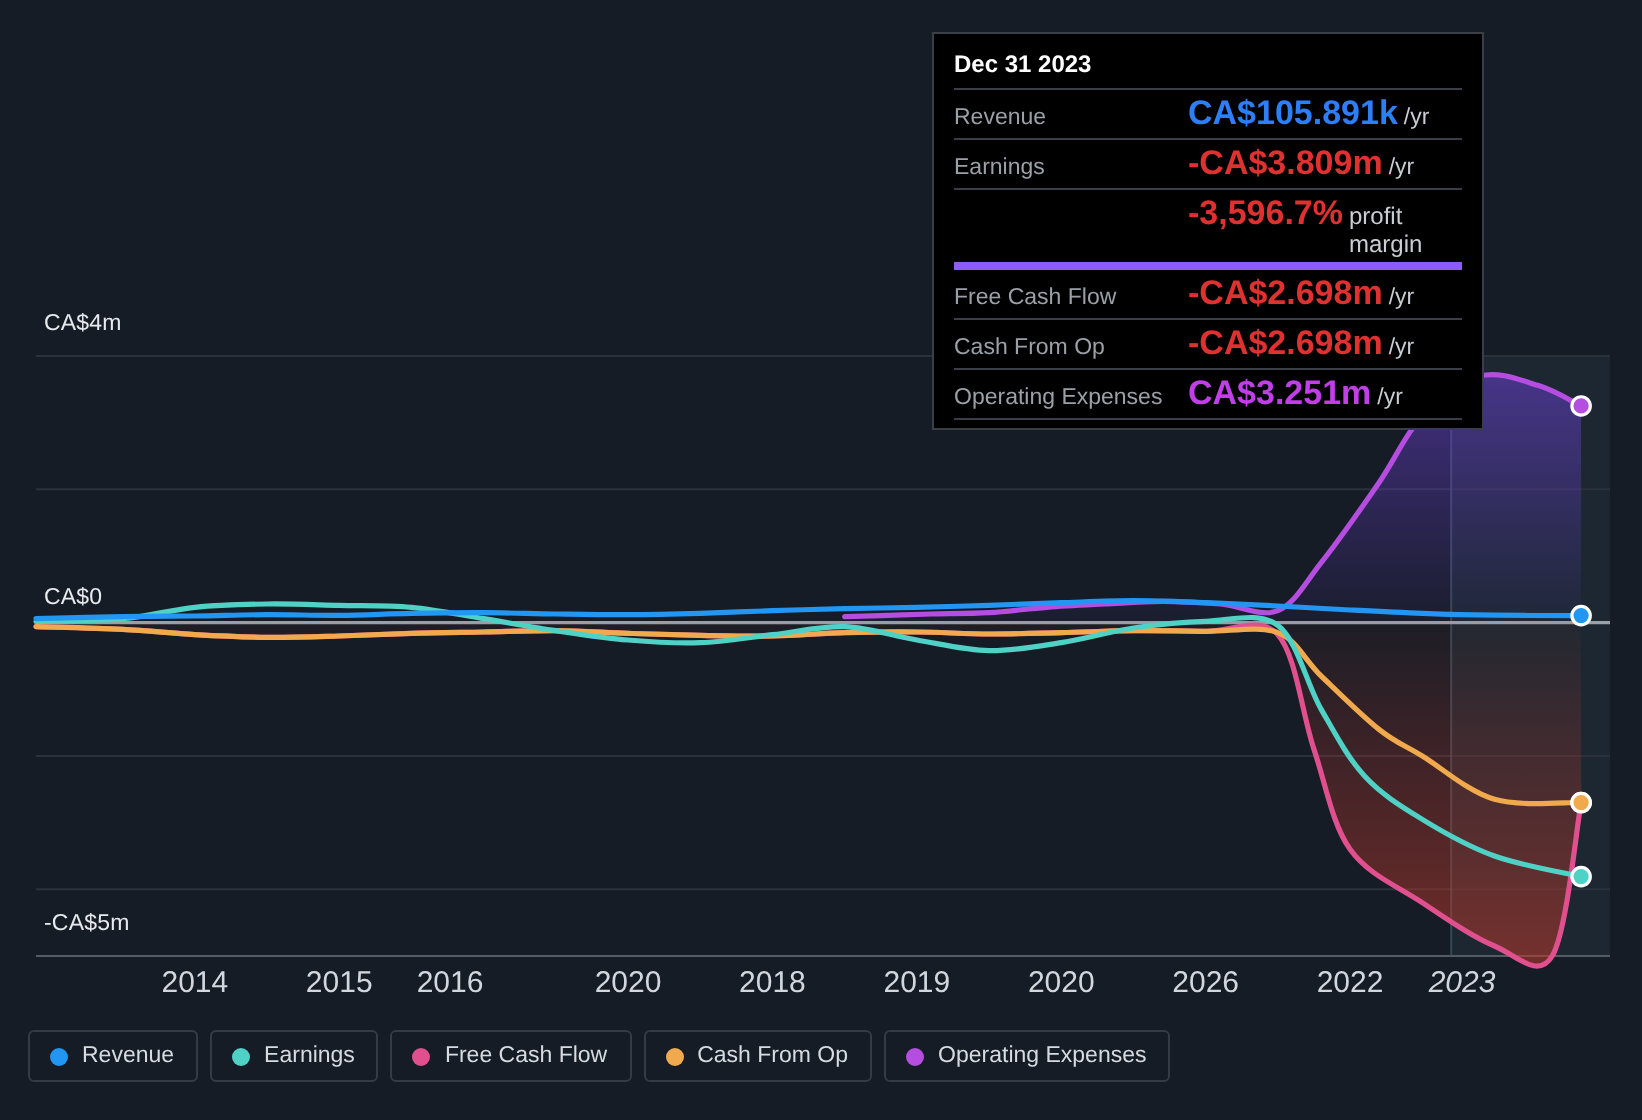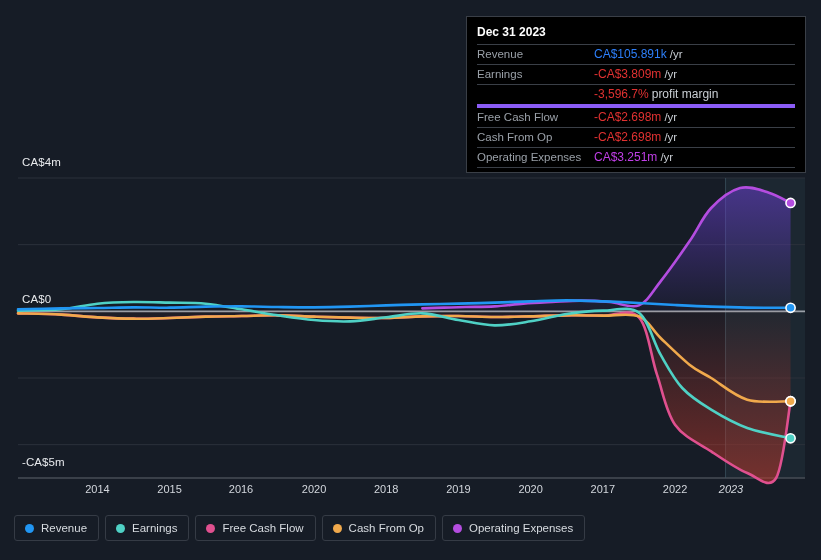--- a/index.html
+++ b/index.html
@@ -15,45 +15,45 @@
   
   .plot-wrap{position:absolute;left:0;top:0;width:821px;height:500px;}
   .plot-svg{position:absolute;left:0;top:0;}
 
   
   .ylabel{
     position:absolute;color:#e8eaed;font-size:11.5px;letter-spacing:.1px;
     white-space:nowrap;
   }
   .xlabel{
-    position:absolute;color:#d3d7dd;font-size:11px;
+    position:absolute;color:#d3d7dd;font-size:15px;
     transform:translateX(-50%);white-space:nowrap;
   }
 
   
   .tooltip{
-    position:absolute;left:466px;top:16px;width:340px;
+    position:absolute;left:466px;top:16px;width:276px;
     background:#000000;border:1px solid #3a3f47;
     box-sizing:border-box;padding:6px 10px 4px 10px;
   }
   .tt-date{
     color:#ffffff;font-size:12px;font-weight:bold;
     padding:2px 0 5px 0;border-bottom:1px solid #3a3f47;
   }
   .tt-row{
     display:flex;align-items:baseline;
     border-bottom:1px solid #3a3f47;
     padding:2px 0 2px 0;min-height:15px;
   }
   .tt-row.sub{border-bottom:4px solid #8b5cf6;}
   .tt-label{
     color:#9aa0a8;font-size:11.5px;width:117px;flex:0 0 117px;
     white-space:nowrap;
   }
-  .tt-val{font-size:12px;font-weight:normal;white-space:nowrap;}
+  .tt-val{font-size:17px;font-weight:bold;white-space:nowrap;}
   .tt-unit{color:#c9ced4;font-size:11.5px;font-weight:normal;margin-left:3px;}
   .tt-sub-txt{color:#c9ced4;font-size:12px;font-weight:normal;margin-left:3px;}
 
   
   .legend{
     position:absolute;left:14px;top:515px;display:flex;gap:6px;
   }
   .legend-item{
     display:flex;align-items:center;gap:7px;
     border:1px solid #353b45;border-radius:3px;
@@ -104,26 +104,26 @@
         <circle cx="790.5596330275195" cy="307.8036333333333" r="4.6" fill="#2196f3" stroke="#ffffff" stroke-width="1.6"></circle>
       </svg>
     <div id="y-labels">
         <div class="ylabel" style="left: 22px; top: 156px;">CA$4m</div>
         <div class="ylabel" style="left: 22px; top: 293.333px;">CA$0</div>
         <div class="ylabel" style="left: 22px; top: 456px;">-CA$5m</div>
       </div>
     <div id="x-labels">
         <div class="xlabel" style="left: 97.422px; top: 483px;">2014</div>
         <div class="xlabel" style="left: 169.624px; top: 483px;">2015</div>
-        <div class="xlabel" style="left: 241px; top: 483px;">2016</div>
+        <div class="xlabel" style="left: 225px; top: 483px;">2016</div>
         <div class="xlabel" style="left: 314.028px; top: 483px;">2020</div>
         <div class="xlabel" style="left: 386.229px; top: 483px;">2018</div>
         <div class="xlabel" style="left: 458.431px; top: 483px;">2019</div>
         <div class="xlabel" style="left: 530.633px; top: 483px;">2020</div>
-        <div class="xlabel" style="left: 602.835px; top: 483px;">2017</div>
+        <div class="xlabel" style="left: 602.835px; top: 483px;">2026</div>
         <div class="xlabel" style="left: 675.037px; top: 483px;">2022</div>
         <div class="xlabel" style="left: 731px; top: 483px; font-style: italic;">2023</div>
       </div>
   </div>
 
   <div class="tooltip">
     <div class="tt-date">Dec 31 2023</div>
     <div id="tt-rows">
         <div class="tt-row">
           <div class="tt-label">Revenue</div>

